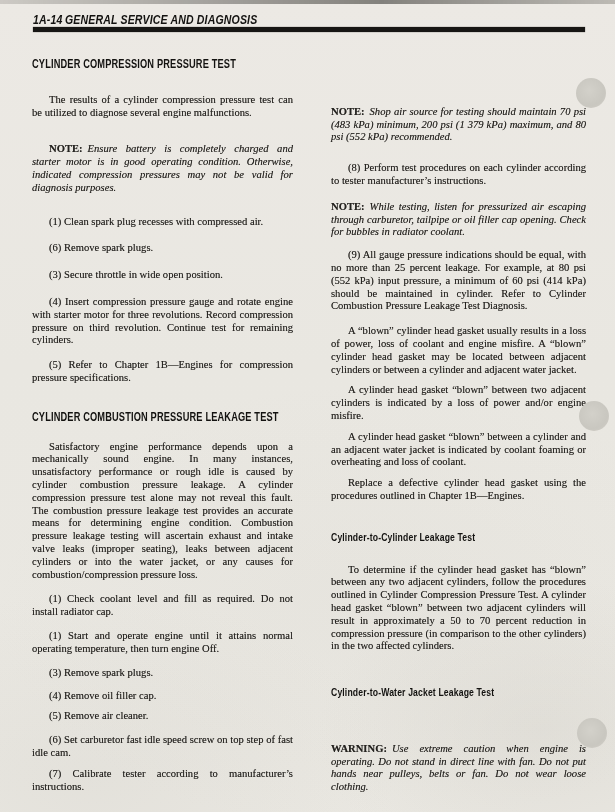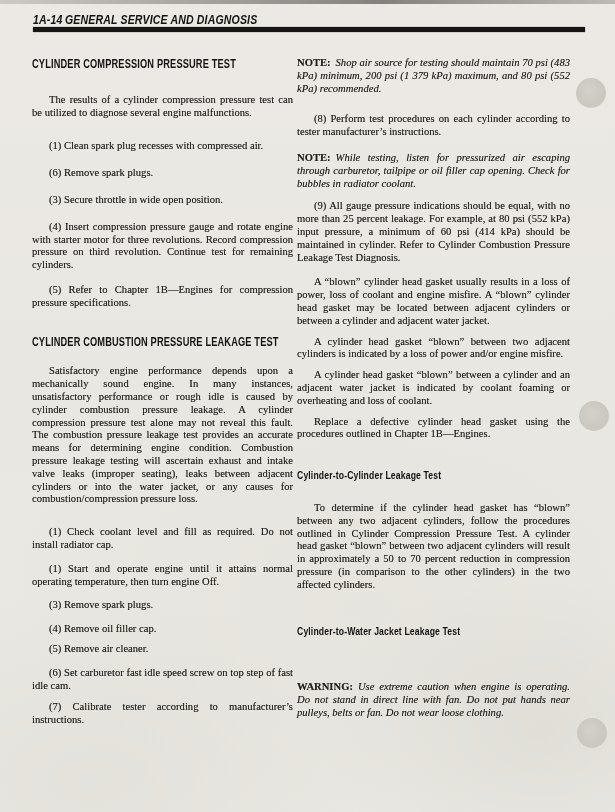--- a/index.html
+++ b/index.html
@@ -30,21 +30,21 @@
     font-family:"Liberation Sans","DejaVu Sans",sans-serif;font-weight:bold;
     font-size:13.5px;color:#131210;letter-spacing:0.2px;white-space:nowrap;
   }
   .hdr-num{margin-right:0;}
   .hdr-title{margin-left:-10px;}
   .rule{
     position:absolute;top:27px;left:33px;width:552px;height:5px;
     background:#171614;box-shadow:0 0 1px rgba(0,0,0,0.6);
   }
   .cols{
-    position:absolute;top:50px;left:32px;width:554px;display:flex;gap:4px;
+    position:absolute;top:50px;left:32px;width:554px;display:flex;gap:38px;align-items:flex-end;
   }
   .col{font-size:10.6px;line-height:12.8px;text-align:justify;}
   .col-left{width:261px;}
   .col-right{width:273px;}
   .h-wrap{white-space:nowrap;overflow:visible;}
   .h-main{
     display:inline-block;transform:scaleX(0.74);transform-origin:0 50%;
     font-family:"Liberation Sans","DejaVu Sans",sans-serif;font-weight:bold;
     font-size:12.5px;color:#131210;letter-spacing:0.2px;white-space:nowrap;
   }
@@ -77,31 +77,32 @@
   </div>
   <div class="rule"></div>
 
   <div class="cols">
 
     <div class="col col-left">
       <div class="h-wrap" style="margin-top:8px">
         <span class="h-main">CYLINDER COMPRESSION PRESSURE TEST</span>
       </div>
       <p class="indent" style="margin-top:22px">The results of a cylinder compression pressure test can be utilized to diagnose several engine malfunctions.</p>
+      <p class="indent" style="margin-top:24px"><span class="note-label">NOTE:</span><span class="note-body">Ensure battery is completely charged and starter motor is in good operating condition. Otherwise, indicated compression pressures may not be valid for diagnosis purposes.</span></p>
       <p class="indent" style="margin-top:21px">(1) Clean spark plug recesses with compressed air.</p>
       <p class="indent" style="margin-top:14px">(6) Remove spark plugs.</p>
       <p class="indent" style="margin-top:14px">(3) Secure throttle in wide open position.</p>
       <p class="indent" style="margin-top:14px">(4) Insert compression pressure gauge and rotate engine with starter motor for three revolutions. Record compression pressure on third revolution. Continue test for remaining cylinders.</p>
       <p class="indent" style="margin-top:12px">(5) Refer to Chapter 1B—Engines for compression pressure specifications.</p>
 
       <div class="h-wrap" style="margin-top:26px">
         <span class="h-main">CYLINDER COMBUSTION PRESSURE LEAKAGE TEST</span>
       </div>
       <p class="indent" style="margin-top:16px">Satisfactory engine performance depends upon a mechanically sound engine. In many instances, unsatisfactory performance or rough idle is caused by cylinder combustion pressure leakage. A cylinder compression pressure test alone may not reveal this fault. The combustion pressure leakage test provides an accurate means for determining engine condition. Combustion pressure leakage testing will ascertain exhaust and intake valve leaks (improper seating), leaks between adjacent cylinders or into the water jacket, or any causes for combustion/compression pressure loss.</p>
-      <p class="indent" style="margin-top:20px">(1) Check coolant level and fill as required. Do not install radiator cap.</p>
+      <p class="indent" style="margin-top:12px">(1) Check coolant level and fill as required. Do not install radiator cap.</p>
       <p class="indent" style="margin-top:11px">(1) Start and operate engine until it attains normal operating temperature, then turn engine Off.</p>
       <p class="indent" style="margin-top:11px">(3) Remove spark plugs.</p>
       <p class="indent" style="margin-top:11px">(4) Remove oil filler cap.</p>
       <p class="indent" style="margin-top:7px">(5) Remove air cleaner.</p>
       <p class="indent" style="margin-top:11px">(6) Set carburetor fast idle speed screw on top step of fast idle cam.</p>
       <p class="indent" style="margin-top:9px">(7) Calibrate tester according to manufacturer’s instructions.</p>
     </div>
 
     <div class="col col-right">
       <p style="margin-top:7px"><span class="note-label">NOTE:</span><span class="note-body">Shop air source for testing should maintain 70 psi (483 kPa) minimum, 200 psi (1 379 kPa) maximum, and 80 psi (552 kPa) recommended.</span></p>

